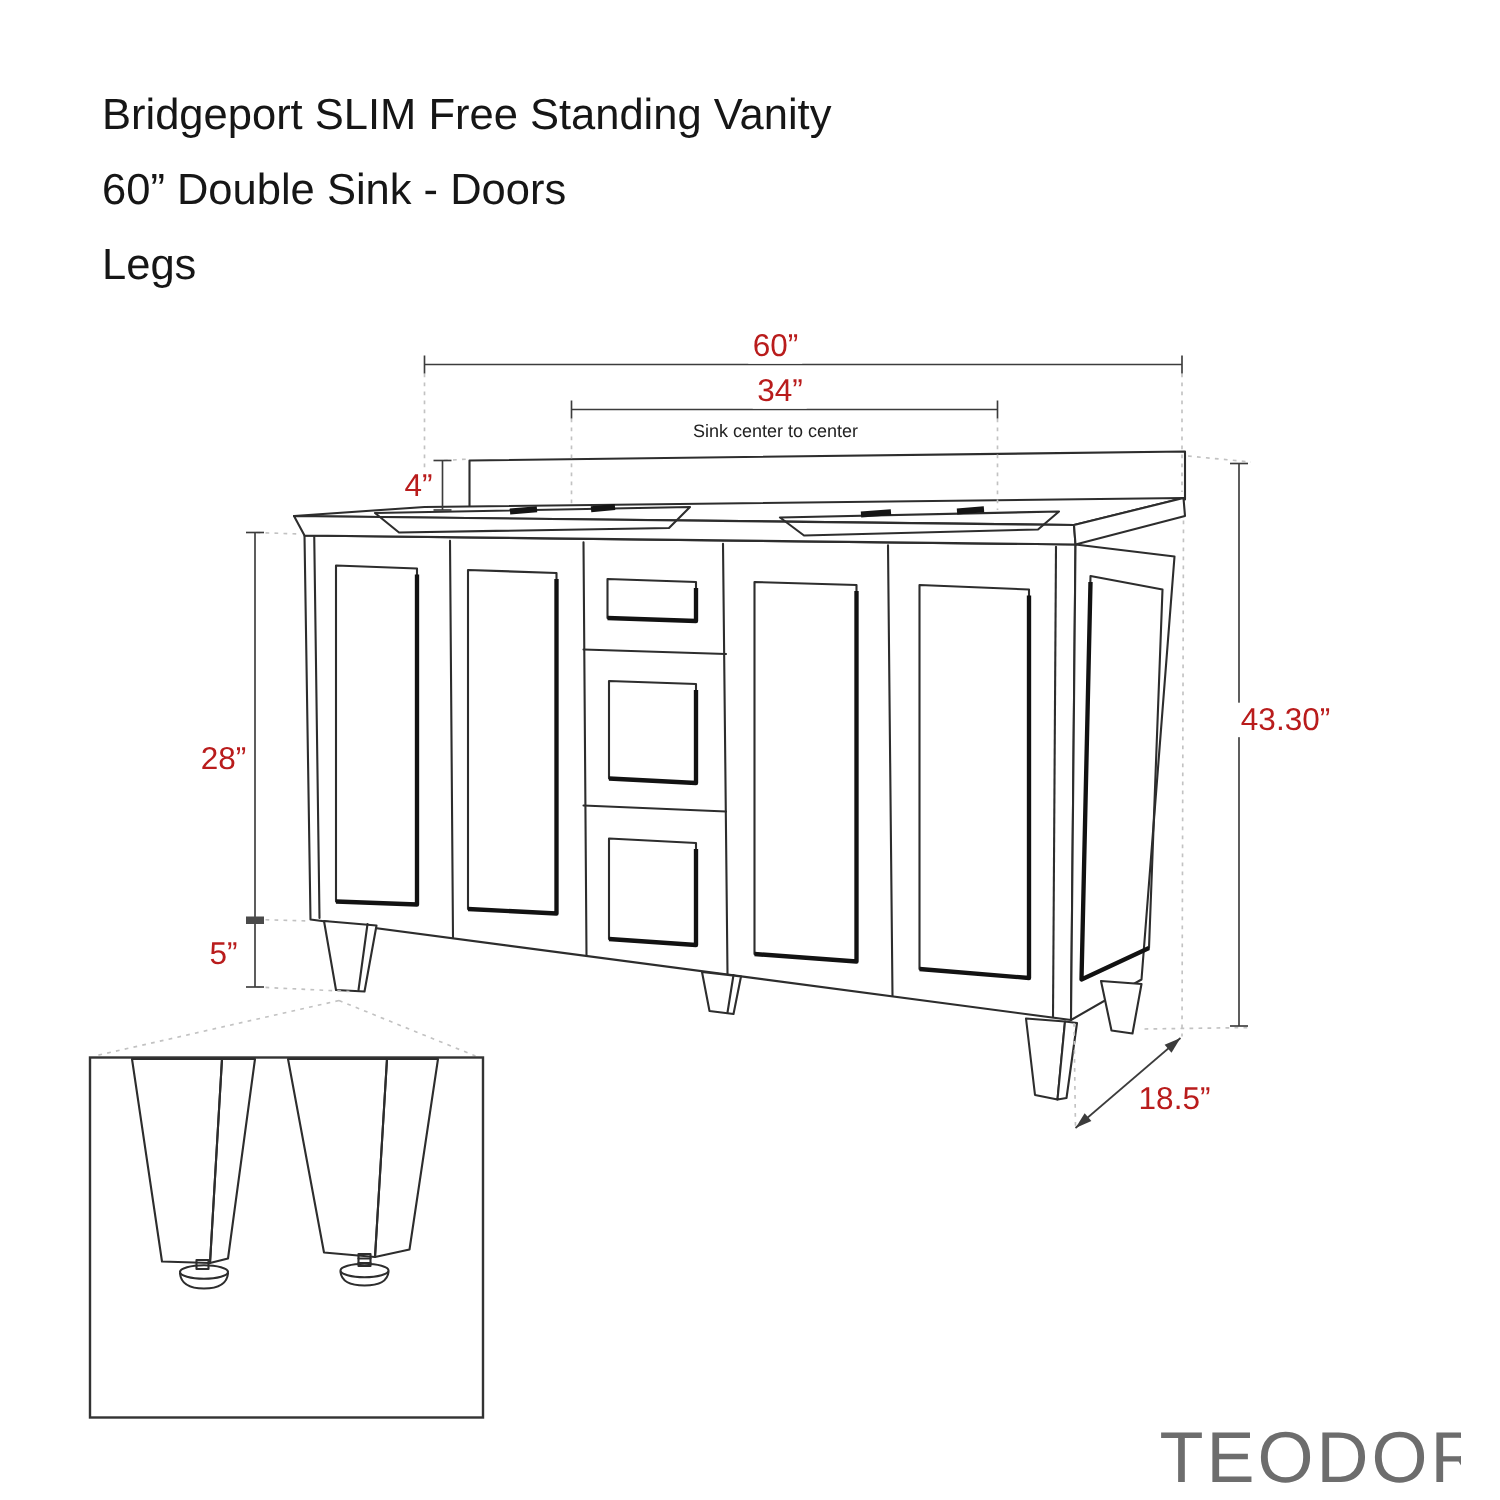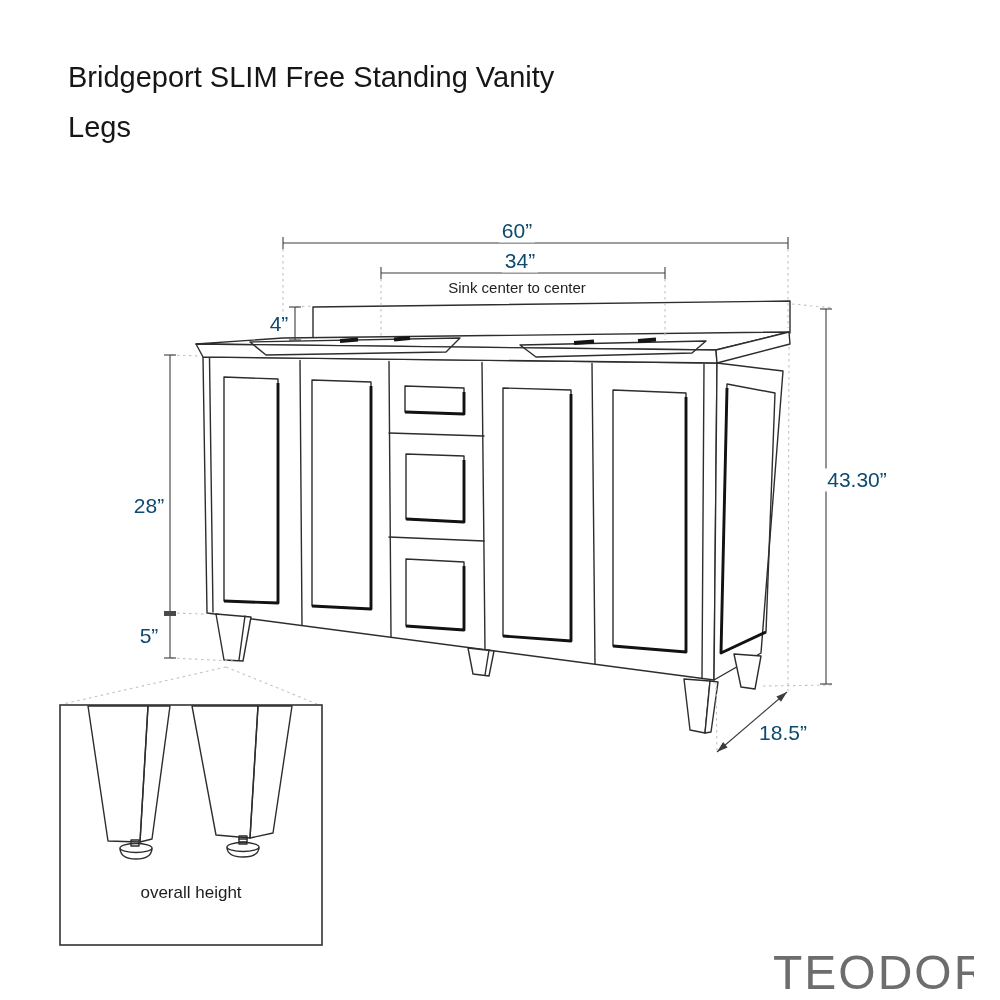--- a/index.html
+++ b/index.html
@@ -10,26 +10,26 @@
   html,body{background:var(--bg);}
   .page{
     position:relative;width:974px;height:1000px;background:var(--bg);
     font-family:"Liberation Sans",sans-serif;color:var(--text);overflow:hidden;
   }
   .drawing-svg{position:absolute;left:0;top:0;width:1000px;height:1000px;}
   .title-block{position:absolute;left:68px;top:52px;line-height:50px;
     font-size:29px;font-weight:400;color:var(--text);letter-spacing:0;}
   .dim-label{
     position:absolute;transform:translate(-50%,-50%);
-    font-size:21px;color:#0c4a6e;white-space:nowrap;background:var(--bg);
+    font-size:21px;color:#b91c1c;white-space:nowrap;background:var(--bg);
     padding:0 3px;line-height:1.1;
   }
   .dim-note{
     position:absolute;transform:translate(-50%,-50%);
-    font-size:15px;color:#222;white-space:nowrap;line-height:1.1;
+    font-size:12px;color:#222;white-space:nowrap;line-height:1.1;
   }
   .inset-caption{
     position:absolute;left:63px;top:879px;width:256px;text-align:center;
     font-size:17px;line-height:27px;color:#1d1d1d;
   }
   .brand-logo{
     position:absolute;left:773px;top:945px;font-size:48px;font-weight:300;
     color:var(--logo);letter-spacing:2px;font-family:"Liberation Sans",sans-serif;
   }
   .s    {stroke:var(--ink);stroke-width:1.4;fill:none;stroke-linejoin:round;stroke-linecap:round;}
@@ -212,30 +212,30 @@
       <g>
         <line class="dimln" x1="717" y1="752" x2="787" y2="692"></line>
         <polygon fill="#3c3c3c" points="717,752 727.6,747.4 723.1,742.1"></polygon>
         <polygon fill="#3c3c3c" points="787,692 781,701.8 776.4,696.5"></polygon>
       </g>
     </g>
   </svg>
 
   <div class="title-block">
     <div>Bridgeport SLIM Free Standing Vanity</div>
+    <div>60” Double Sink - Doors</div>
     <div>Legs</div>
   </div>
 
   <div class="dim-label" style="left:517px;top:231px;">60”</div>
   <div class="dim-label" style="left:520px;top:261px;">34”</div>
   <div class="dim-note" style="left:517px;top:288px;">Sink center to center</div>
   <div class="dim-label" style="left:279px;top:324px;">4”</div>
   <div class="dim-label" style="left:149px;top:491px;margin-top:15px;">28”</div>
   <div class="dim-label" style="left:149px;top:636px;">5”</div>
   <div class="dim-label" style="left:857px;top:480px;">43.30”</div>
   <div class="dim-label" style="left:783px;top:733px;">18.5”</div>
 
   <div class="inset-caption">
-    <div>overall height</div>
   </div>
 
   <div class="brand-logo">TEODOR</div>
 </div>
 
 </body></html>

